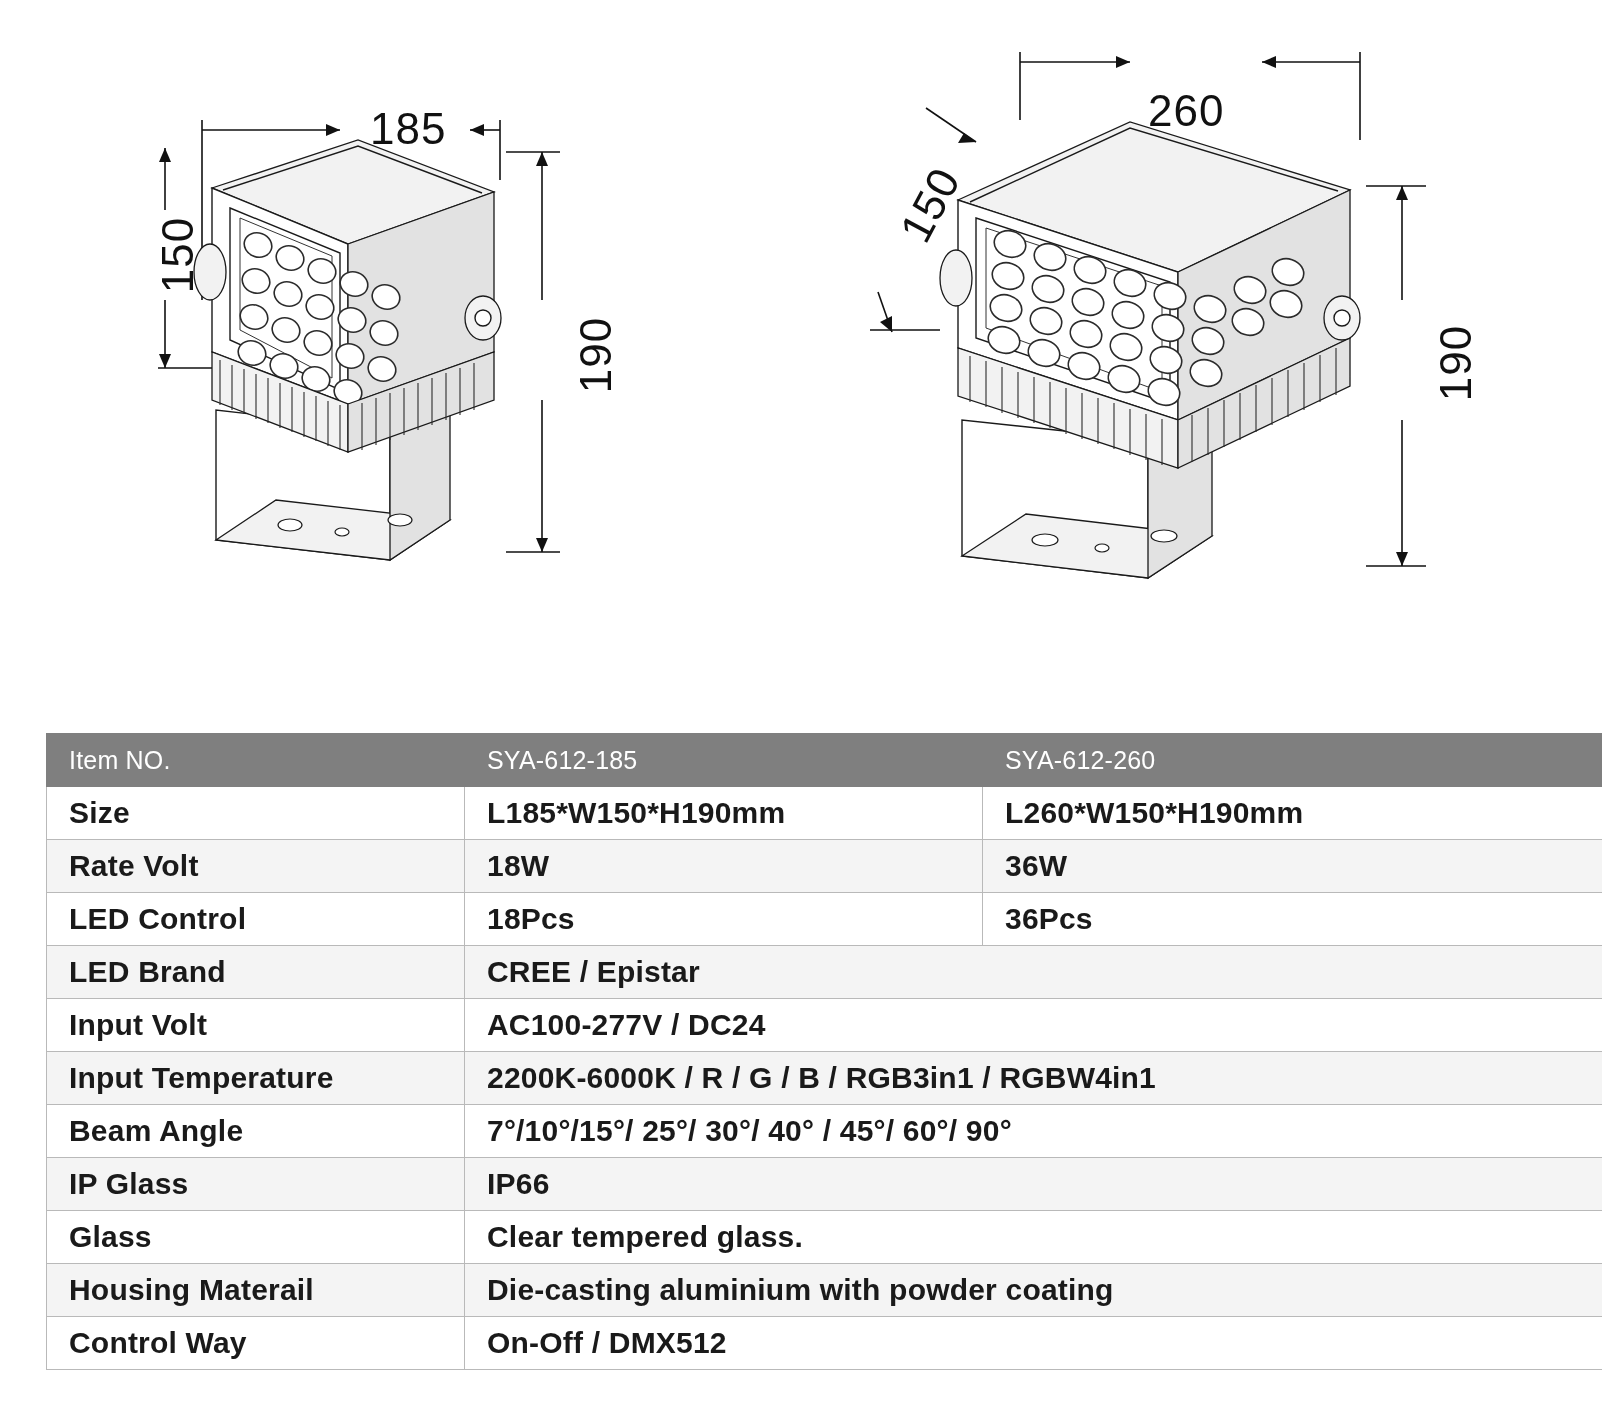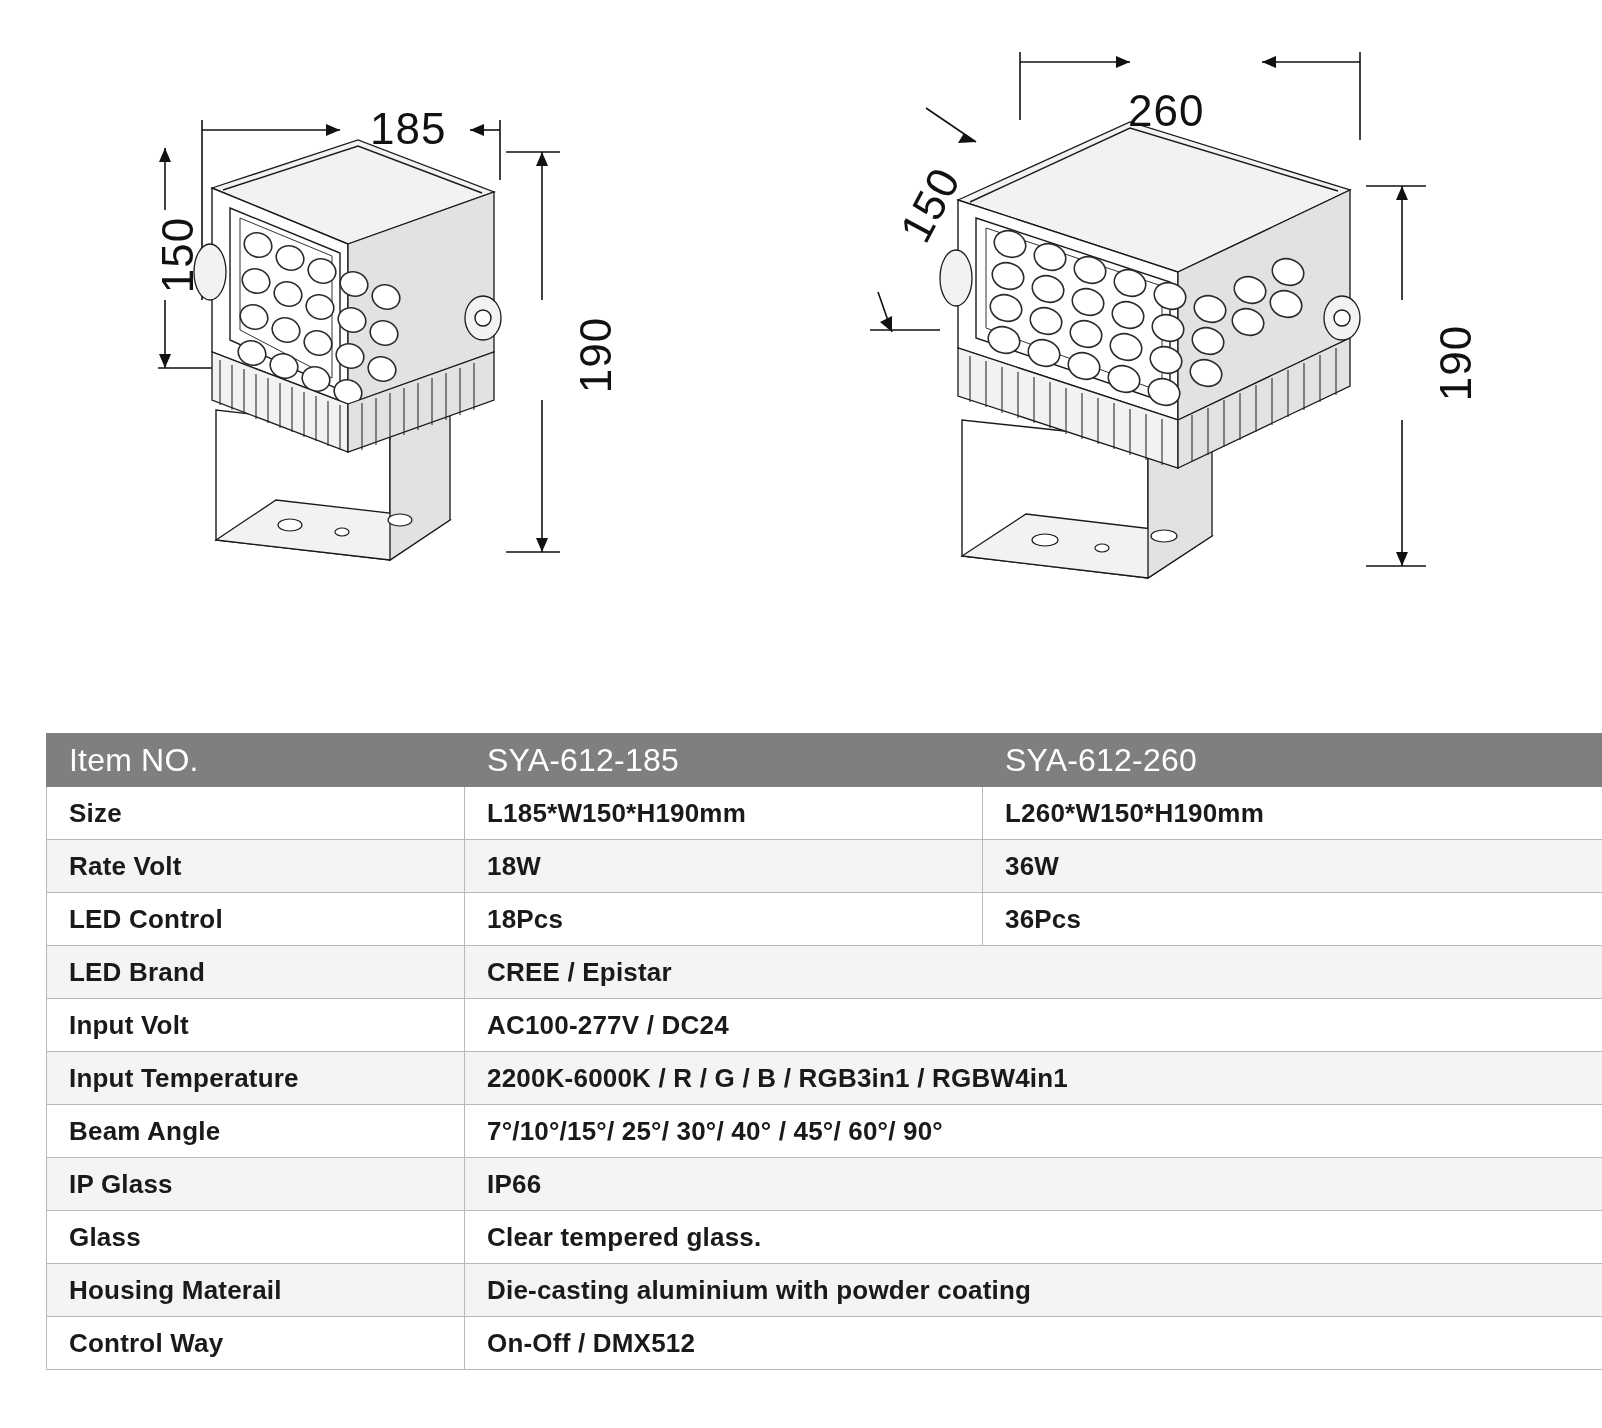--- a/index.html
+++ b/index.html
@@ -60,31 +60,31 @@
   }
   table.spec {
     border-collapse: collapse;
     width: 1490px;
     table-layout: fixed;
   }
   table.spec td {
     border: 1px solid #b9b9b9;
     height: 52px;
     padding: 0 0 0 22px;
-    font-size: 26px;
+    font-size: 30px;
     font-weight: 700;
     color: #1a1a1a;
     vertical-align: middle;
     letter-spacing: 0.2px;
   }
   table.spec tr.head td {
     background: #7f7f7f;
     color: #ffffff;
     font-weight: 400;
-    font-size: 32px;
+    font-size: 25px;
     border: 1px solid #7f7f7f;
   }
   table.spec tr.alt td { background: #f4f4f4; }
   table.spec tr.plain td { background: #ffffff; }
   td.c1 { width: 395px; }
   td.c2 { width: 495px; }
   td.c3 { width: 600px; }
   .nowrap { white-space: nowrap; }
 </style>
 </head>
@@ -316,21 +316,21 @@
           </g>
         </g>
         <g>
           <ellipse cx="126" cy="278" rx="16" ry="28" class="fill-l"></ellipse>
           <ellipse cx="512" cy="318" rx="18" ry="22" class="fill-l"></ellipse>
           <circle cx="512" cy="318" r="8" class="fill-w"></circle>
         </g>
       </g>
     </svg>
 
-    <div class="dim-label" style="left: 298px; top: 86px;">260</div>
+    <div class="dim-label" style="left: 318px; top: 86px;">260</div>
     <div class="dim-label rot-m20" style="left: 62px; top: 180px;">150</div>
     <div class="dim-label rot-90" style="left: 588px; top: 338px;">190</div>
   </div>
 </div>
 
 <div class="table-wrap">
   <table class="spec">
     <tbody>
       <tr class="head">
         <td class="c1">Item NO.</td>

